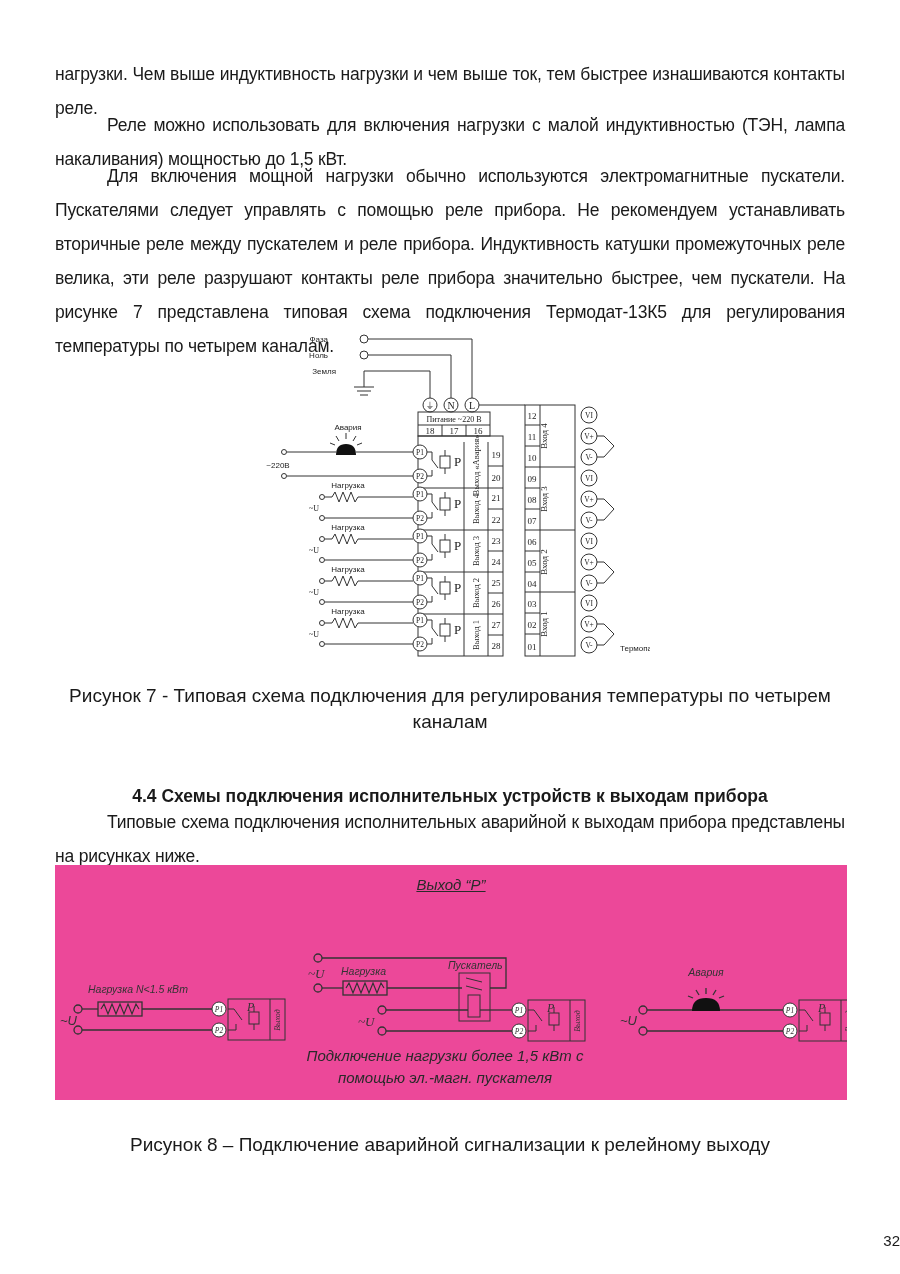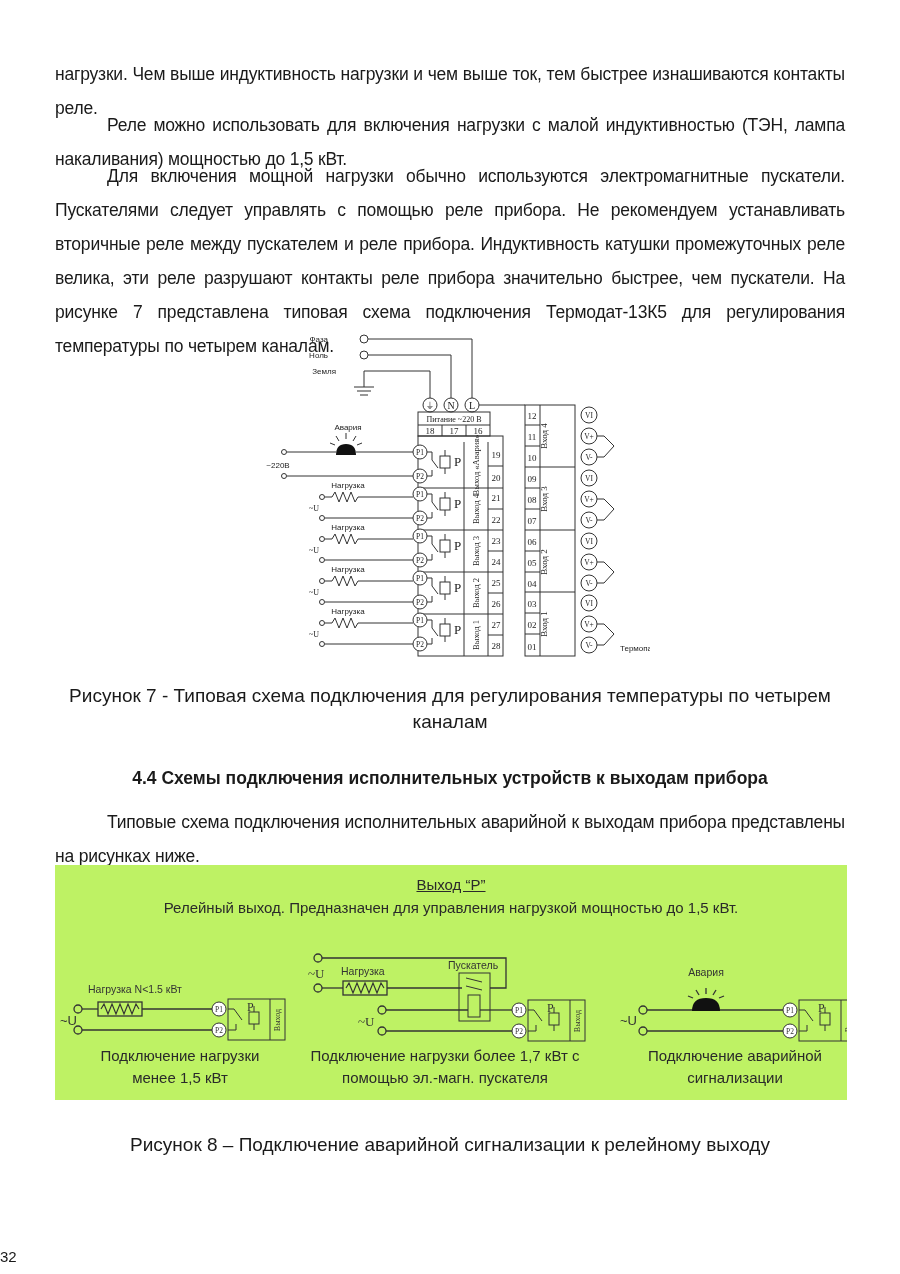--- a/index.html
+++ b/index.html
@@ -5,24 +5,24 @@
   html, body { margin: 0; padding: 0; background: #ffffff; }
   body { width: 900px; height: 1274px; position: relative; overflow: hidden;
          font-family: "Liberation Sans", "DejaVu Sans", sans-serif; color: #1a1a1a; }
   .para { position: absolute; left: 55px; width: 790px; font-size: 17.5px; line-height: 34px;
           text-align: justify; letter-spacing: -0.2px; }
   .indent { text-indent: 52px; }
   .caption { position: absolute; left: 40px; width: 820px; text-align: center; font-size: 19px; line-height: 26px; }
   .heading { position: absolute; left: 55px; width: 790px; text-align: center; font-size: 17.5px; font-weight: bold; }
   svg text { font-family: "Liberation Serif", "DejaVu Serif", serif; }
   .sans { font-family: "Liberation Sans", "DejaVu Sans", sans-serif; }
-  .fig8 { position: absolute; left: 55px; top: 865px; width: 792px; height: 235px; background: #bef264; }
+  .fig8 { position: absolute; left: 55px; top: 865px; width: 792px; height: 235px; background: #ec4899; font-style: italic; }
   .fig8-text { position: absolute; width: 100%; text-align: center; font-size: 15px; color: #2a2a2a; }
   .fig8-sub { position: absolute; text-align: center; font-size: 15px; color: #2a2a2a; line-height: 22px; }
-  .page-num { position: absolute; left: 0; width: 900px; top: 1232px; text-align: left; font-size: 15px; margin-top: 16px; }
+  .page-num { position: absolute; left: 0; width: 900px; top: 1232px; text-align: right; font-size: 15px; }
 </style>
 </head>
 <body>
 
 <div class="para" style="top:57px;">нагрузки. Чем выше индуктивность нагрузки и чем выше ток, тем быстрее изнашиваются контакты реле.</div>
 <div class="para indent" style="top:108px;">Реле можно использовать для включения нагрузки с малой индуктивностью (ТЭН, лампа накаливания) мощностью до 1,5 кВт.</div>
 <div class="para indent" style="top:159px;">Для включения мощной нагрузки обычно используются электромагнитные пускатели. Пускателями следует управлять с помощью реле прибора. Не рекомендуем устанавливать вторичные реле между пускателем и реле прибора. Индуктивность катушки промежуточных реле велика, эти реле разрушают контакты реле прибора значительно быстрее, чем пускатели. На рисунке 7 представлена типовая схема подключения Термодат-13К5 для регулирования температуры по четырем каналам.</div>
 
 <svg style="position:absolute;left:250px;top:325px;" width="400" height="340" viewBox="250 325 400 340">
   <g stroke="#333" stroke-width="1" fill="none">
@@ -288,26 +288,25 @@
       <text x="589" y="586">V-</text>
       <text x="589" y="606">VI</text>
       <text x="589" y="627">V+</text>
       <text x="589" y="648">V-</text>
     </g>
   </g>
 </svg>
 
 <div class="caption" style="top:683px;">Рисунок 7 - Типовая схема подключения для регулирования температуры по четырем каналам</div>
 
-<div class="heading" style="top:768px;">4.4 Схемы подключения исполнительных устройств к выходам прибора</div>
+<div class="heading" style="top:786px;">4.4 Схемы подключения исполнительных устройств к выходам прибора</div>
 <div class="para indent" style="top:805px;">Типовые схема подключения исполнительных аварийной к выходам прибора представлены на рисунках ниже.</div>
 
 <div class="fig8">
   <div class="fig8-text" style="top:11px;text-decoration:underline;">Выход “Р”</div>
-  <div class="fig8-text" style="top:34px;">Релейный выход. Предназначен для управления нагрузкой мощностью до 1,5 кВт.</div>
 
   <svg style="position:absolute;left:0;top:0;" width="792" height="235" viewBox="55 865 792 235">
     <g stroke="#333" stroke-width="1.3" fill="none">
 
       <circle cx="78" cy="1009" r="4"></circle>
         <circle cx="78" cy="1030" r="4"></circle>
       <line x1="82" y1="1009" x2="98" y2="1009"></line>
       <rect x="98" y="1002" width="44" height="14"></rect>
       <polyline points="101,1009 104,1004 108,1014 112,1004 116,1014 120,1004 124,1014 128,1004 132,1014 136,1004 139,1009" stroke-width="1.2"></polyline>
       <line x1="142" y1="1009" x2="212" y2="1009"></line>
@@ -394,20 +393,18 @@
       <text x="547" y="1012">P</text>
       <text x="818" y="1012">P</text>
     </g>
     <g fill="#333" font-size="8" text-anchor="middle">
       <text transform="translate(280,1020) rotate(-90)">Выход</text>
       <text transform="translate(580,1021) rotate(-90)">Выход</text>
       <text transform="translate(851,1021) rotate(-90)">Выход</text>
     </g>
   </svg>
 
-  <div class="fig8-sub" style="left:25px;top:180px;width:200px;">Подключение нагрузки менее 1,5 кВт</div>
-  <div class="fig8-sub" style="left:245px;top:180px;width:290px;">Подключение нагрузки более 1,7 кВт с помощью эл.-магн. пускателя</div>
-  <div class="fig8-sub" style="left:580px;top:180px;width:200px;">Подключение аварийной сигнализации</div>
+  <div class="fig8-sub" style="left:245px;top:180px;width:290px;">Подключение нагрузки более 1,5 кВт с помощью эл.-магн. пускателя</div>
 </div>
 
 <div class="caption" style="top:1132px;">Рисунок 8 – Подключение аварийной сигнализации к релейному выходу</div>
 
 <div class="page-num">32</div>
 
 </body></html>

